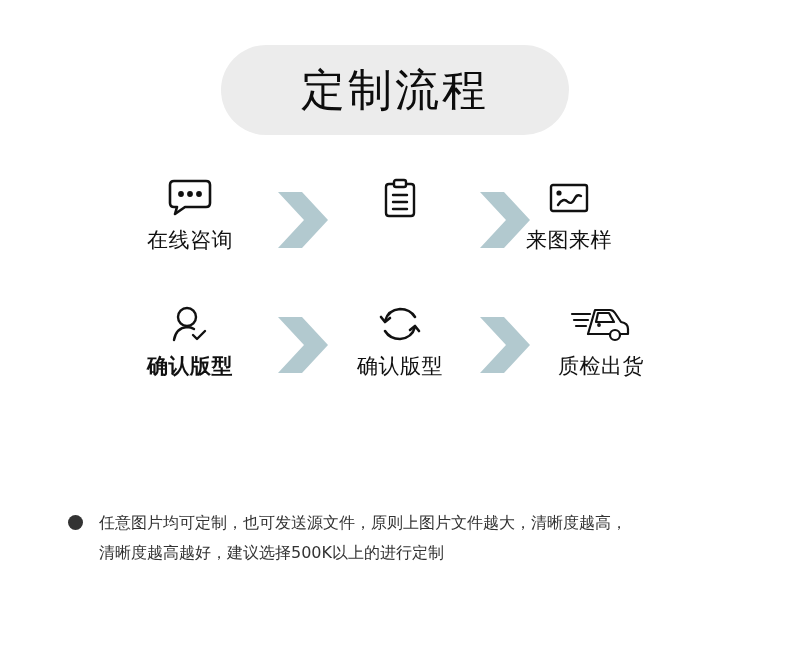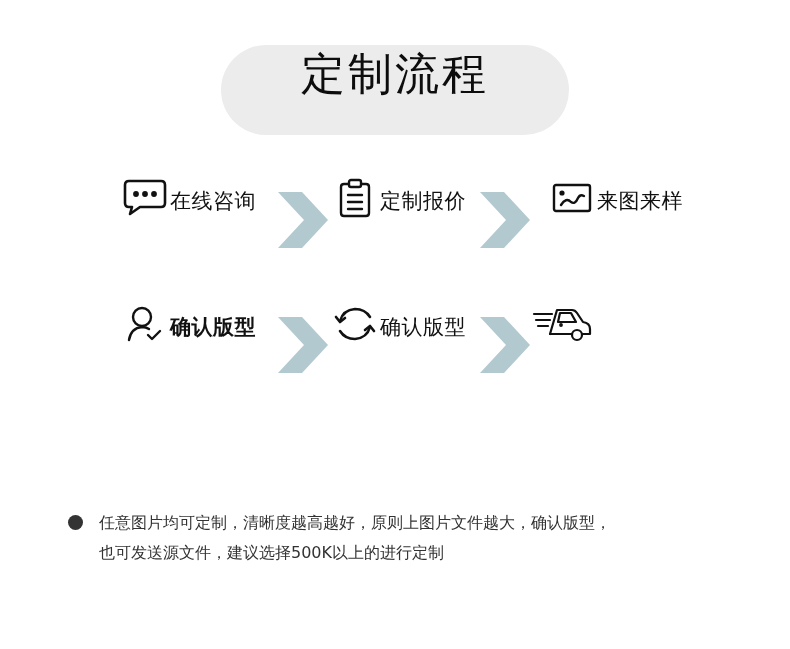--- a/index.html
+++ b/index.html
@@ -1,22 +1,22 @@
 <!DOCTYPE html>
 <html><head>
   <meta charset="utf-8">
   <style>
     html, body { margin: 0; padding: 0; background: #ffffff; }
     body { width: 790px; height: 649px; position: relative; overflow: hidden;
            font-family: "DejaVu Sans", "Liberation Sans", sans-serif; color: #111; }
     .title-pill { position: absolute; left: 221px; top: 45px; width: 348px; height: 90px;
                   background: #ececec; border-radius: 45px; display: flex;
-                  justify-content: center; }
+                  align-items: center; justify-content: center; }
     .title-text { font-size: 44px; font-weight: 500; letter-spacing: 3px; color: #0d0d0d; }
-    .step { position: absolute; width: 140px; display: flex; flex-direction: row; align-items: center; }
+    .step { position: absolute; width: 140px; display: flex; flex-direction: column; align-items: center; }
     .step .icon { width: 50px; height: 44px; display: flex; align-items: center; justify-content: center; }
     .step .label { margin-top: 6px; font-size: 21px; color: #111; letter-spacing: 0.5px; white-space: nowrap; }
     .arrow { position: absolute; width: 50px; height: 56px; }
     .notes { position: absolute; left: 68px; top: 508px; width: 680px; }
     .note { position: relative; padding-left: 31px; font-size: 16px; color: #333; line-height: 30px; }
     .note .bullet { position: absolute; left: 0; top: 7px; width: 15px; height: 15px; border-radius: 50%; background: #333; }
   </style>
 </head>
 <body>
 
@@ -43,28 +43,27 @@
 <div class="step" style="left:330px; top:176px;">
   <div class="icon">
     <svg width="34" height="40" viewBox="0 0 34 40" fill="none" stroke="#111" stroke-width="2.4" stroke-linejoin="round" stroke-linecap="round">
       <path d="M10 6 H6 Q3 6 3 9 V35 Q3 38 6 38 H28 Q31 38 31 35 V9 Q31 6 28 6 H24"></path>
       <rect x="11" y="2" width="12" height="7" rx="2"></rect>
       <line x1="10" y1="17" x2="24" y2="17"></line>
         <line x1="10" y1="24" x2="24" y2="24"></line>
         <line x1="10" y1="31" x2="24" y2="31"></line>
     </svg>
   </div>
-  <div class="label">定制报价</div>
 </div>
 
 <svg class="arrow" style="left:480px; top:192px;" viewBox="0 0 50 56">
   <polygon points="0,0 24,0 50,28 24,56 0,56 26,28" fill="#b2c9cf"></polygon>
 </svg>
 
-<div class="step" style="left:547px; top:176px;text-align:center;">
+<div class="step" style="left:499px; top:176px;text-align:center;">
   <div class="icon">
     <svg width="42" height="34" viewBox="0 0 42 34" fill="none" stroke="#111" stroke-width="2.4" stroke-linejoin="round" stroke-linecap="round">
       <rect x="3" y="4" width="36" height="26" rx="2"></rect>
       <circle cx="11" cy="12" r="1.4" fill="#111"></circle>
       <path d="M10 24 Q15 16 20 21 Q24 24 27 17 Q29 13 33 15"></path>
     </svg>
   </div>
   <div class="label">来图来样</div>
 </div>
 
@@ -105,21 +104,22 @@
       <line x1="2" y1="10" x2="20" y2="10"></line>
         <line x1="4" y1="16" x2="18" y2="16"></line>
         <line x1="6" y1="22" x2="16" y2="22"></line>
       <path d="M18 30 L25 6 H40 Q43 6 45 9 L51 18 Q58 19 58 25 V30 H50"></path>
       <path d="M18 30 H40"></path>
       <path d="M28 9 H39 L44 18 H26 Z"></path>
       <circle cx="29" cy="21" r="0.8" fill="#111"></circle>
       <circle cx="45" cy="31" r="5"></circle>
     </svg>
   </div>
+  <div class="label">质检出货</div>
 </div>
 
 <div class="notes">
   <div class="note">
     <span class="bullet"></span>
-    <div>任意图片均可定制，清晰度越高越好，原则上图片文件越大，确认版型，</div>
-    <div>也可发送源文件，建议选择500K以上的进行定制</div>
+    <div>任意图片均可定制，也可发送源文件，原则上图片文件越大，清晰度越高，</div>
+    <div>清晰度越高越好，建议选择500K以上的进行定制</div>
   </div>
 </div>
 
 </body></html>

